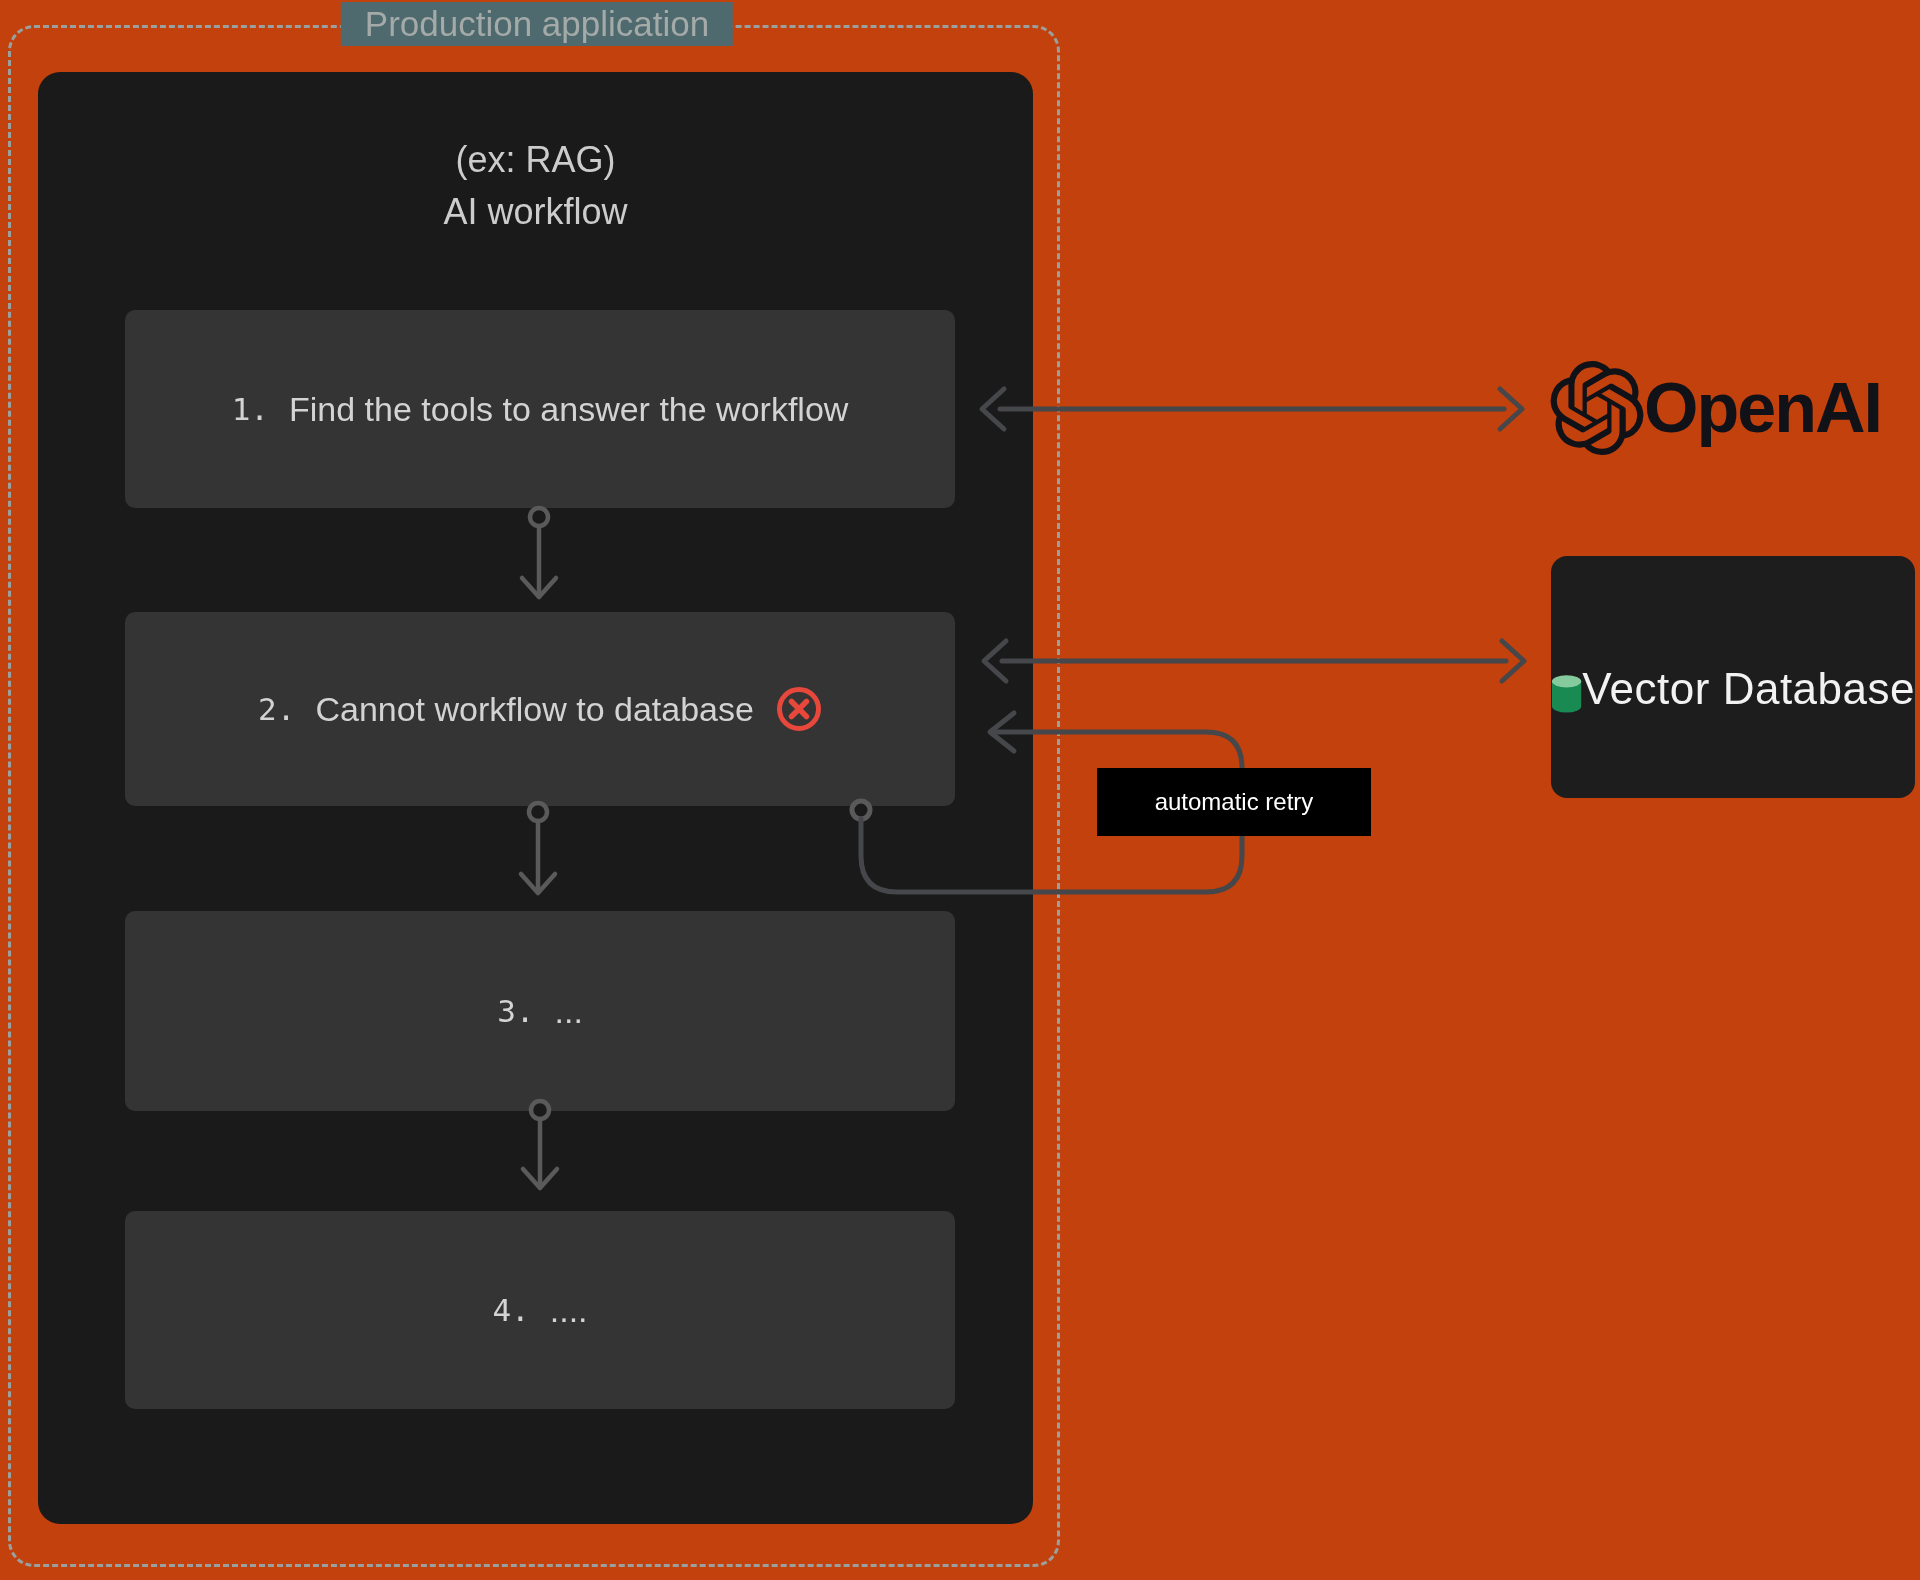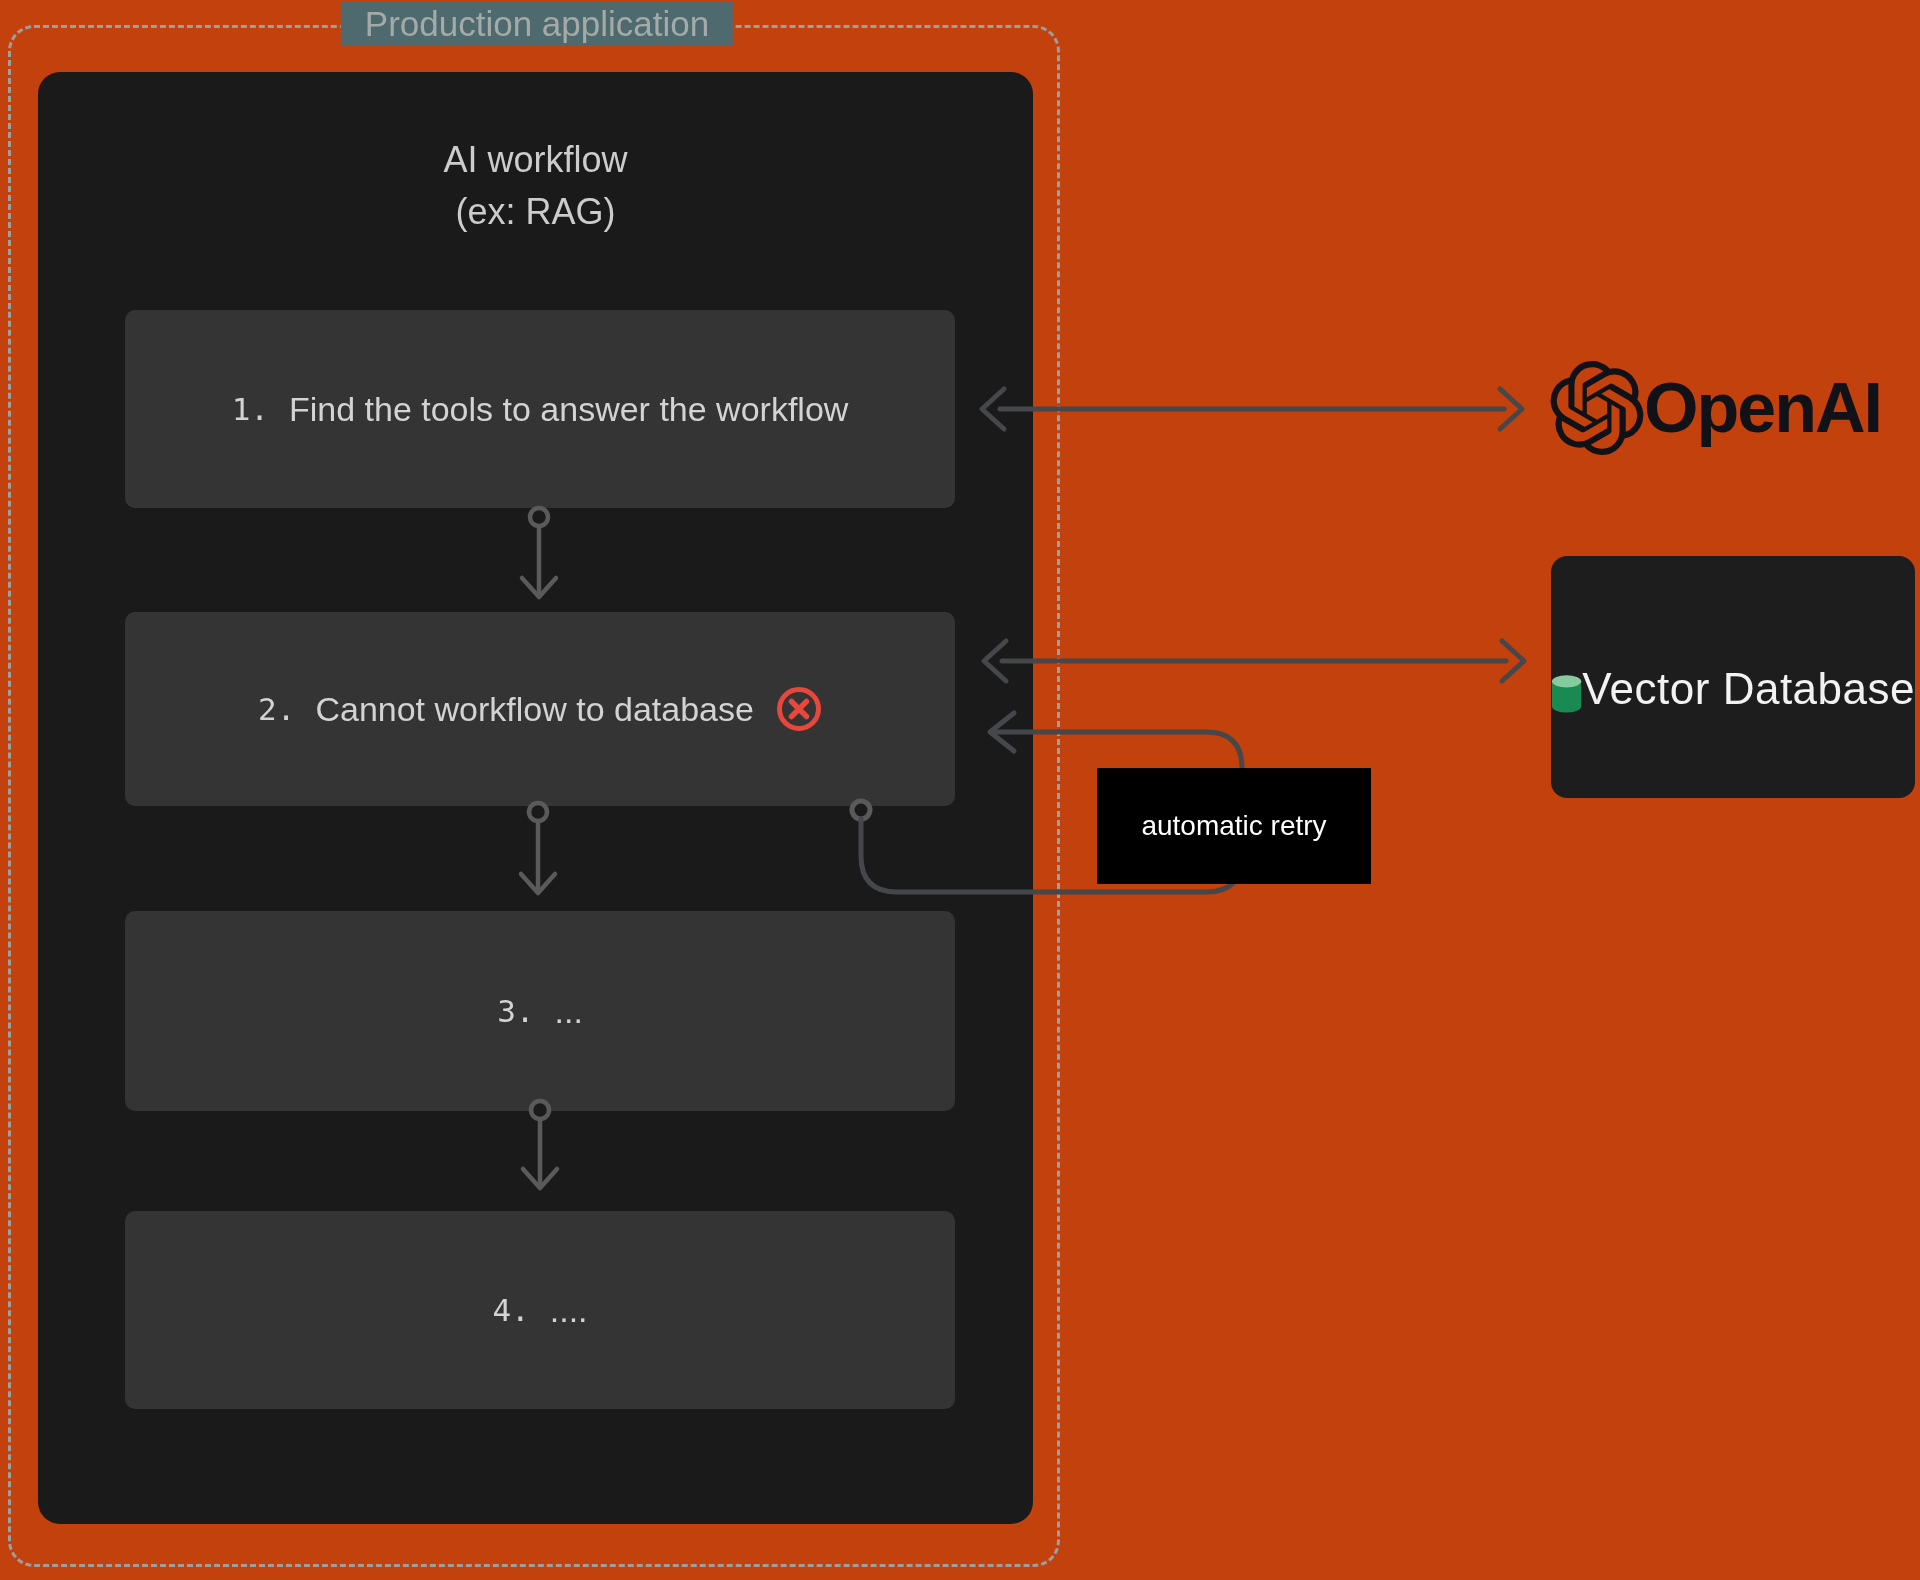--- a/index.html
+++ b/index.html
@@ -42,22 +42,22 @@
   }
   .s1{top:310px;}
   .s2{top:612px;height:194px;}
   .s3{top:911px;height:200px;}
   .s4{top:1211px;}
   .err-icon{margin-left:22px;flex:0 0 auto;display:block;}
   
   .overlay{position:absolute;left:0;top:0;pointer-events:none;}
   
   .retry-label{
-    position:absolute;left:1097px;top:768px;width:274px;height:116px;
-    background:#000000;color:#ffffff;font-size:28px;
+    position:absolute;left:1097px;top:768px;width:274px;height:68px;
+    background:#000000;color:#ffffff;font-size:24px;
     display:flex;align-items:center;justify-content:center;white-space:nowrap;
   }
   
   .openai{
     position:absolute;left:1550px;top:352px;height:112px;
     display:flex;align-items:center;gap:0;
   }
   .openai-word{
     font-size:70px;font-weight:700;color:#111118;letter-spacing:-2px;
     line-height:1;
@@ -77,22 +77,22 @@
 </head>
 <body>
 
 <div class="stage">
 
   <div class="dashed-frame"></div>
   <div class="frame-label">Production application</div>
 
   <div class="container"></div>
   <div class="wf-title">
+    <div>(ex: RAG)</div>
     <div>AI workflow</div>
-    <div>(ex: RAG)</div>
   </div>
 
   <div class="step s1">
     <span class="num">1.</span>
     <span>Find the tools to answer the workflow</span>
   </div>
 
   <div class="step s2">
     <span class="num">2.</span>
     <span>Cannot workflow to database</span>

